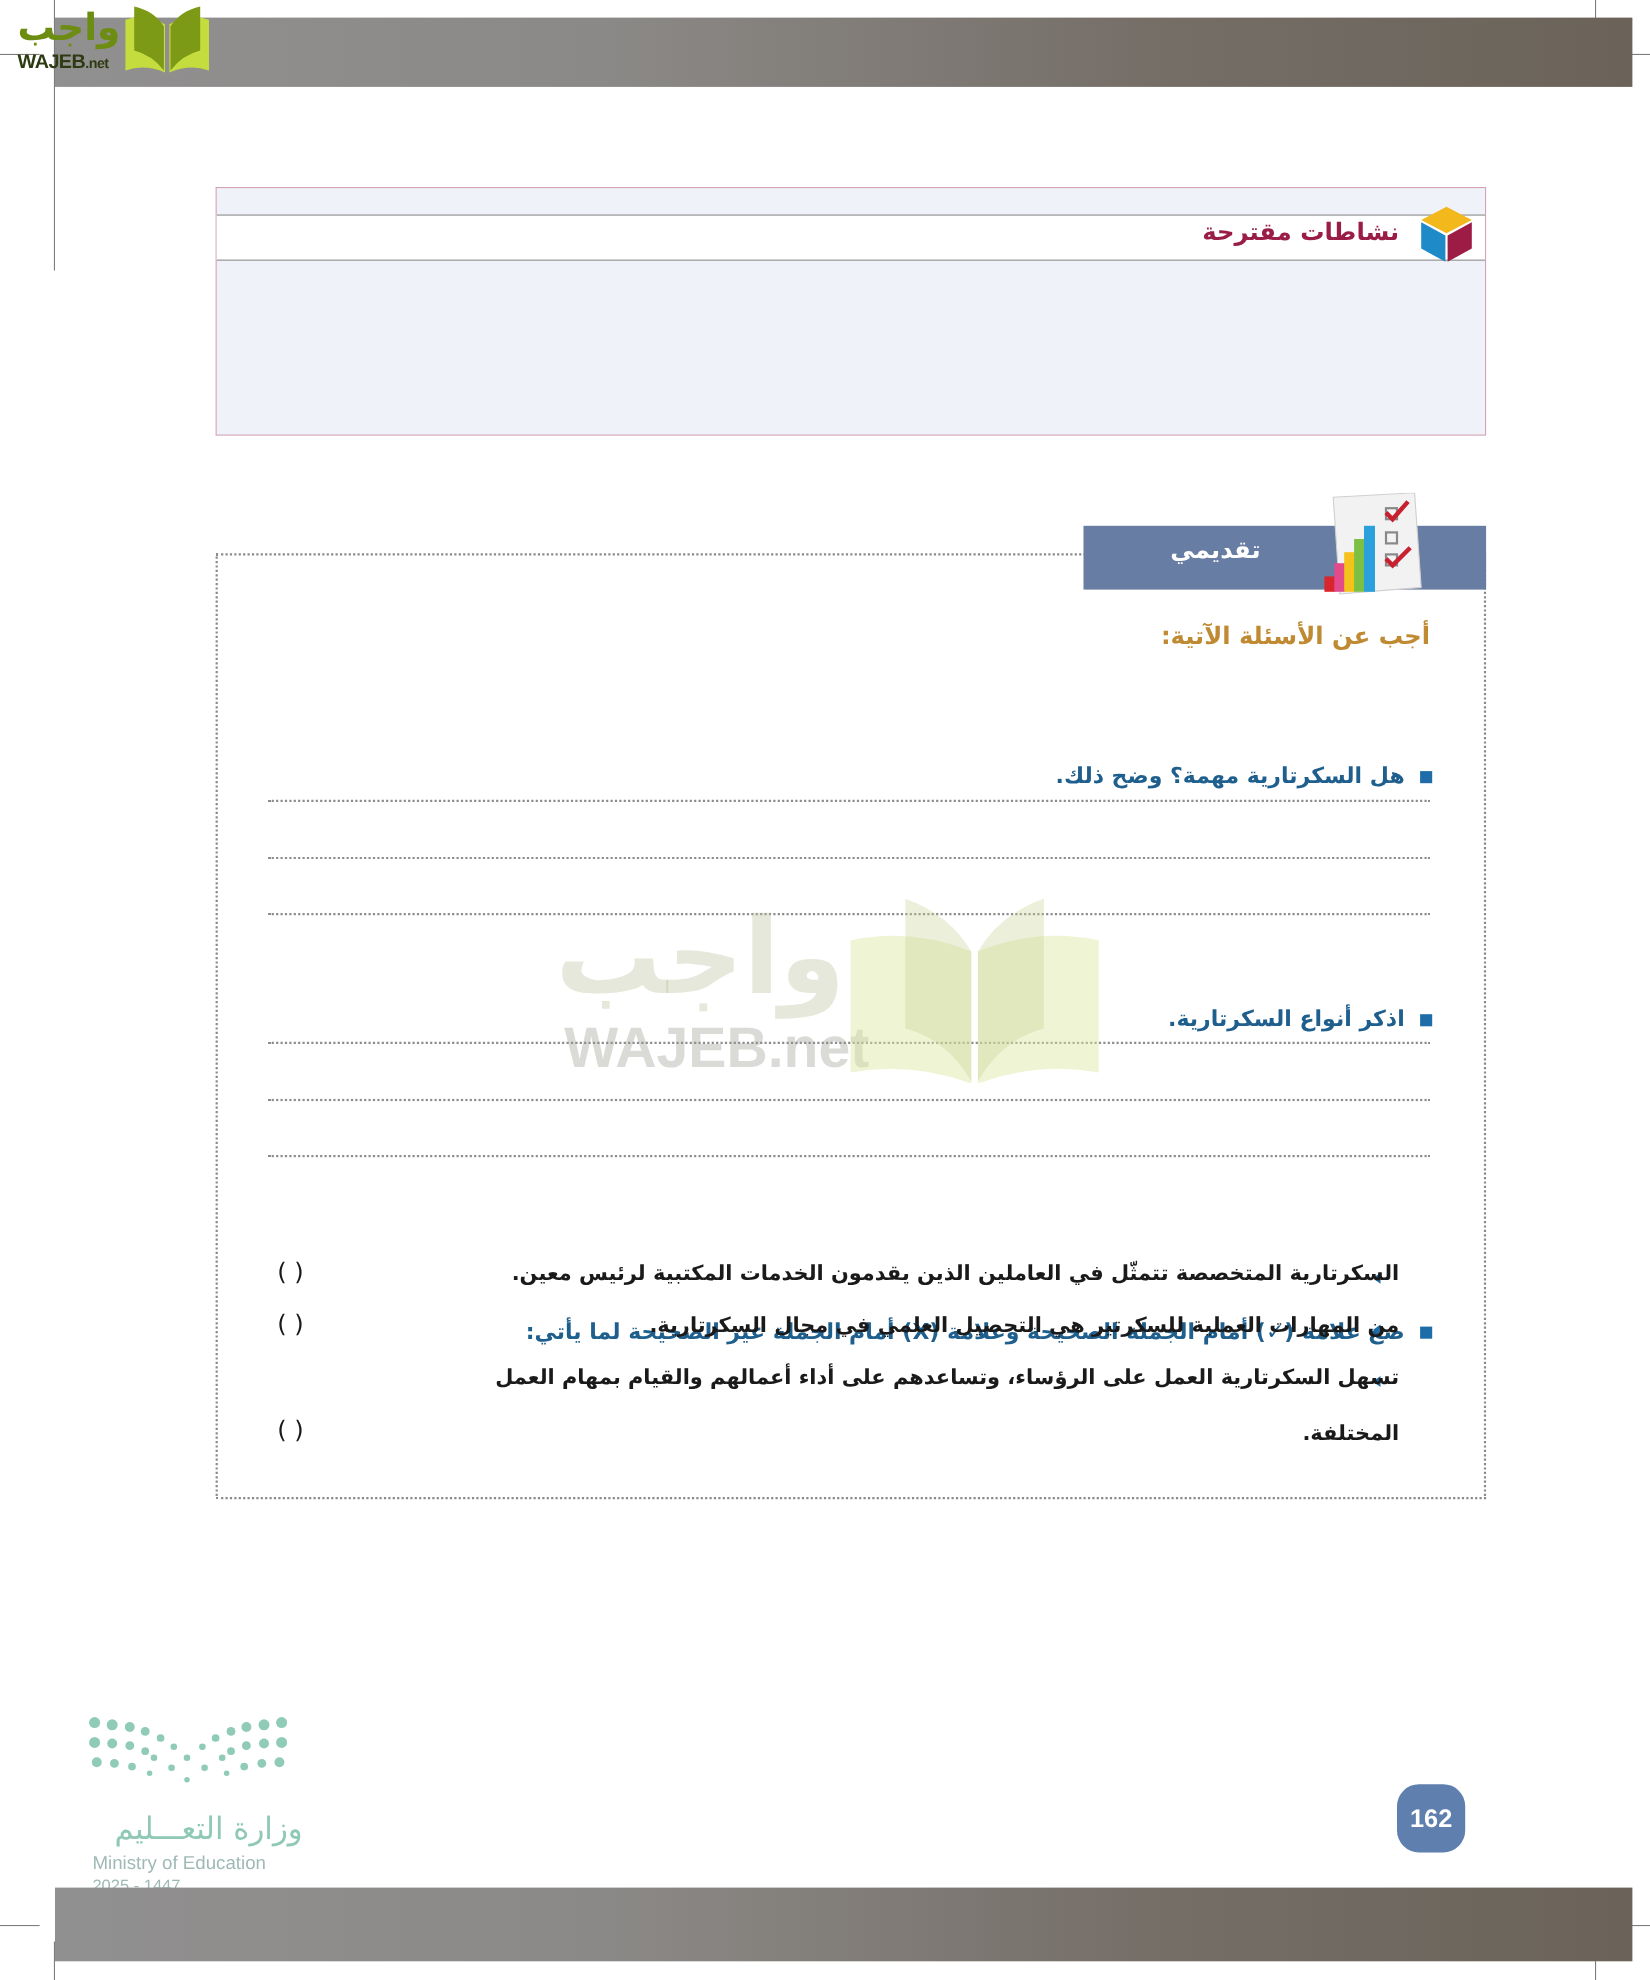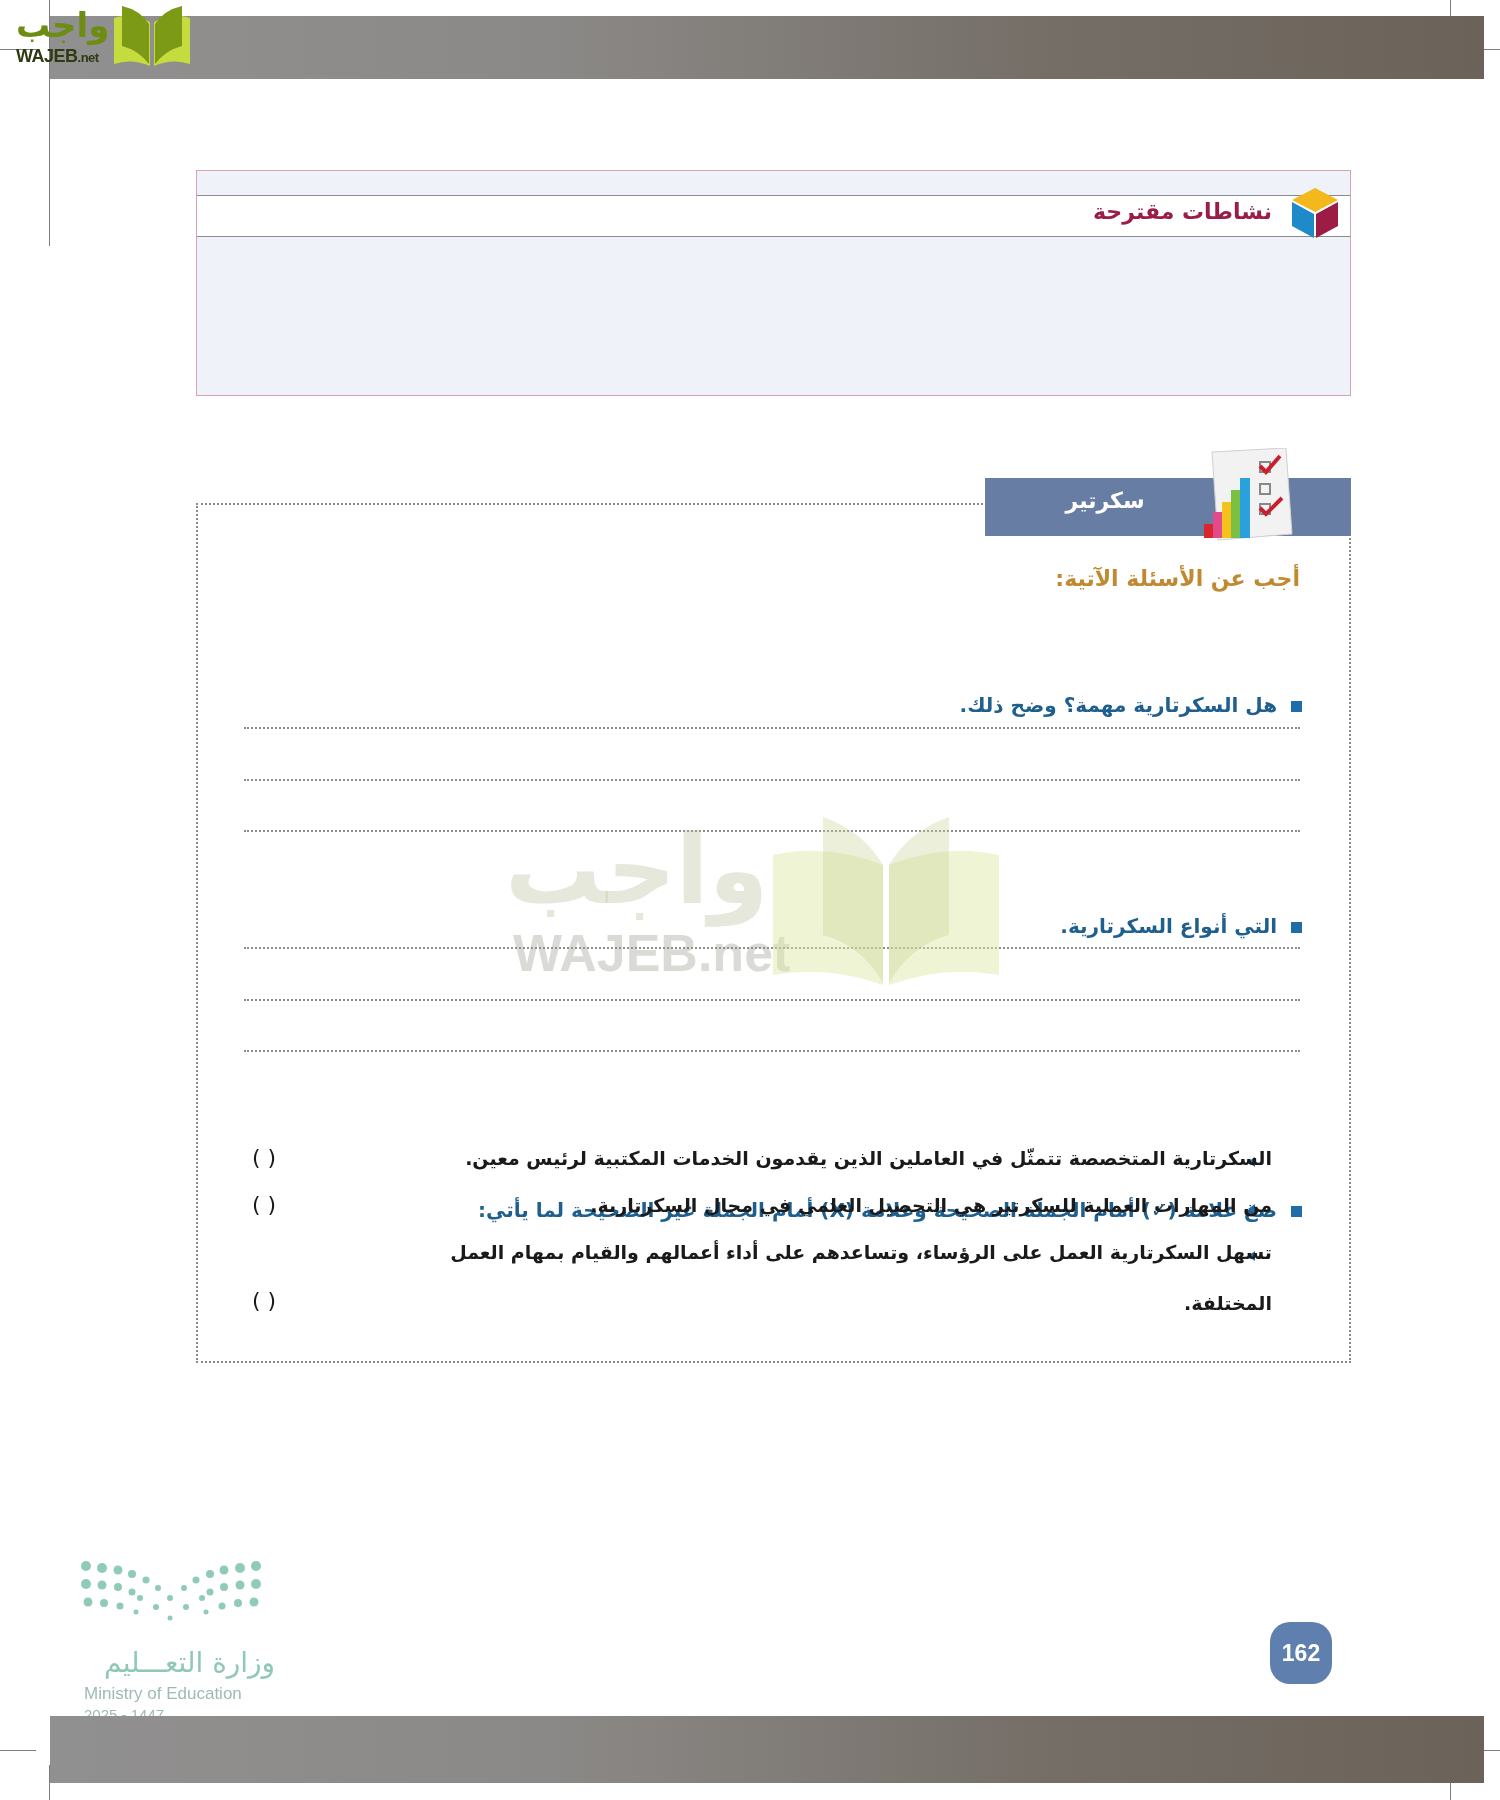--- a/index.html
+++ b/index.html
@@ -111,21 +111,21 @@
   </div>
 </div>
 <svg class="cube" viewBox="0 0 50 54">
   <polygon points="25,2 48,14 25,26 2,14" fill="#f2b81c"></polygon>
   <polygon points="2,16 24,28 24,52 2,40" fill="#1e8ac8"></polygon>
   <polygon points="26,28 48,16 48,40 26,52" fill="#9c1c45"></polygon>
 </svg>
 
 <div class="eval-box"></div>
 <div class="eval-band"></div>
-<div class="eval-title">سكرتير</div>
+<div class="eval-title">تقديمي</div>
 <svg class="eval-icon" viewBox="0 0 100 96">
   <polygon points="12,4 86,0 92,86 18,92" fill="#f2f2f2" stroke="#cfcfcf" stroke-width="1"></polygon>
   <rect x="60" y="14" width="10" height="10" fill="none" stroke="#888" stroke-width="2"></rect>
   <rect x="60" y="36" width="10" height="10" fill="none" stroke="#888" stroke-width="2"></rect>
   <rect x="60" y="56" width="10" height="10" fill="none" stroke="#888" stroke-width="2"></rect>
   <path d="M60 18 L66 24 L80 8" stroke="#c8202e" stroke-width="4" fill="none"></path>
   <path d="M60 60 L66 66 L82 50" stroke="#c8202e" stroke-width="4" fill="none"></path>
   <rect x="4" y="76" width="10" height="14" fill="#d8262c"></rect>
   <rect x="13" y="64" width="10" height="26" fill="#e24a8c"></rect>
   <rect x="22" y="54" width="10" height="36" fill="#f4c21a"></rect>
@@ -133,21 +133,21 @@
   <rect x="40" y="30" width="10" height="60" fill="#2aa0dc"></rect>
 </svg>
 
 <div class="instr">أجب عن الأسئلة الآتية:</div>
 
 <div class="q" style="top:655px;"><span class="sq"></span><span>هل السكرتارية مهمة؟ وضح ذلك.</span></div>
 <div class="dline" style="top:727px;"></div>
 <div class="dline" style="top:779px;"></div>
 <div class="dline" style="top:830px;"></div>
 
-<div class="q" style="top:876px;"><span class="sq"></span><span>التي أنواع السكرتارية.</span></div>
+<div class="q" style="top:876px;"><span class="sq"></span><span>اذكر أنواع السكرتارية.</span></div>
 <div class="dline" style="top:947px;"></div>
 <div class="dline" style="top:999px;"></div>
 <div class="dline" style="top:1050px;"></div>
 
 <div class="wm">
   <div class="wm-ar">واجب</div>
   <div class="wm-en">WAJEB.net</div>
   <svg class="abs" style="left:268px;top:0;" width="226" height="170" viewBox="0 0 226 170">
     <path d="M0 40 Q55 28 110 50 L110 170 Q55 150 0 160 Z" fill="rgba(220,230,160,0.45)"></path>
     <path d="M226 40 Q171 28 116 50 L116 170 Q171 150 226 160 Z" fill="rgba(220,230,160,0.45)"></path>

